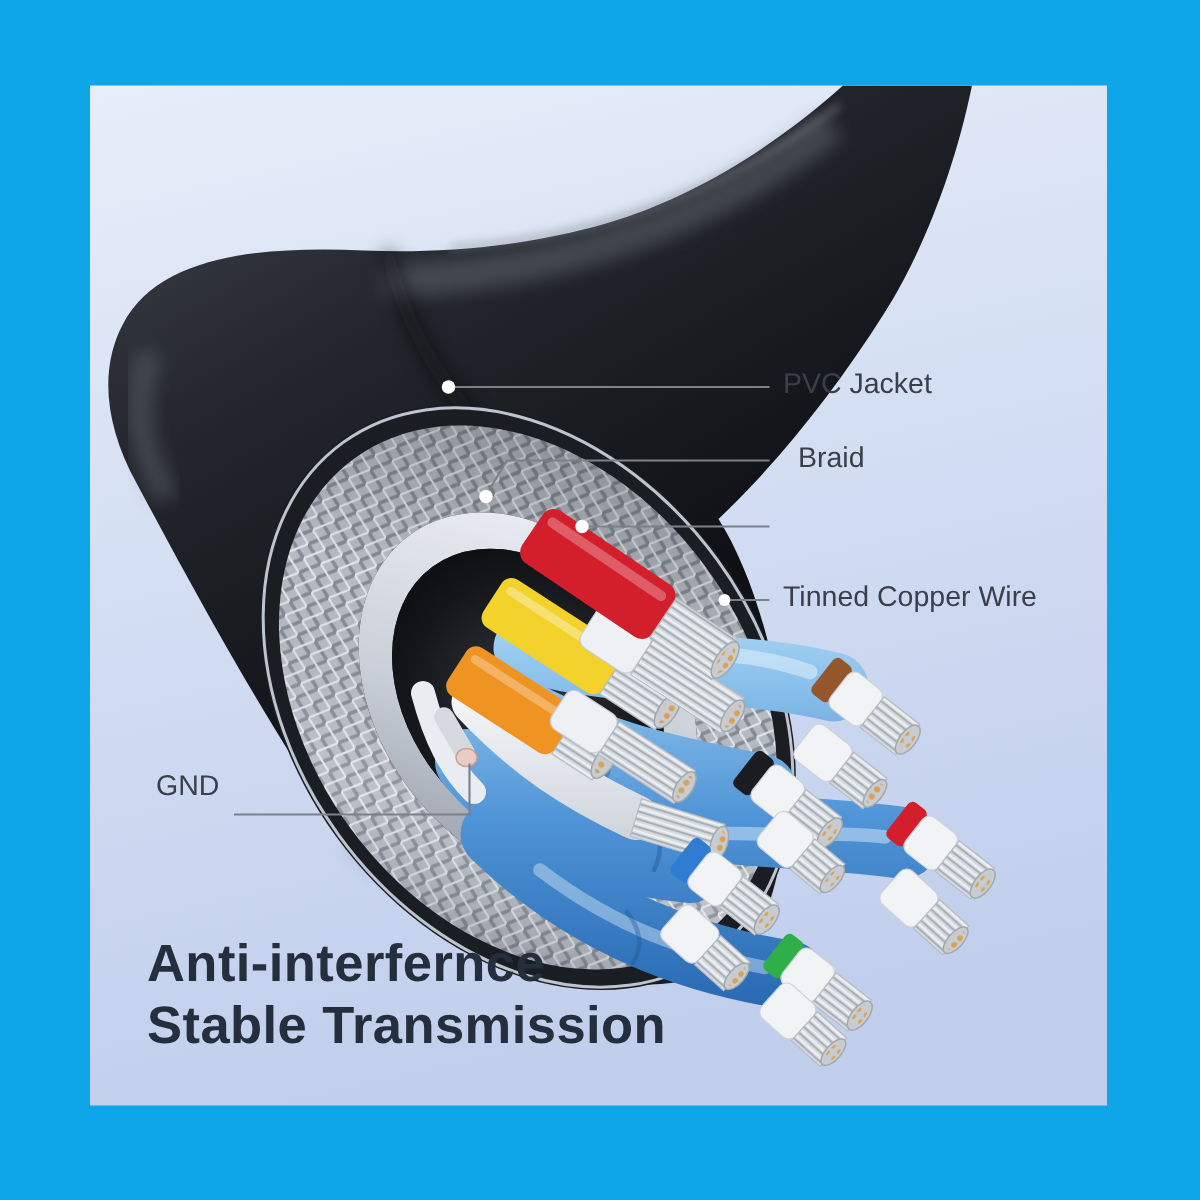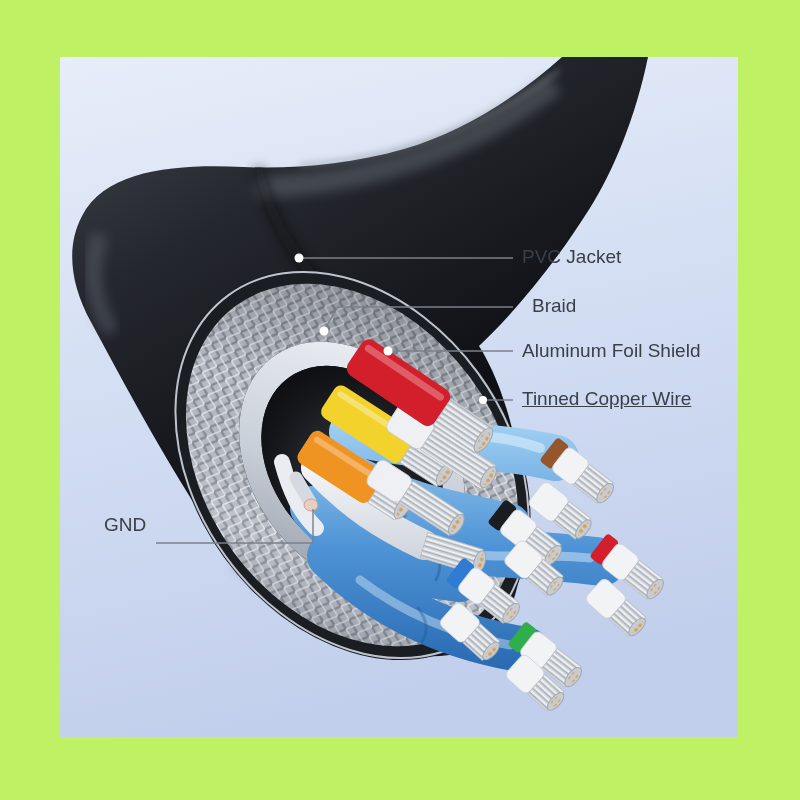--- a/index.html
+++ b/index.html
@@ -1,17 +1,17 @@
 <!DOCTYPE html>
 <html><head>
 <meta charset="utf-8">
 <style>
   html,body{margin:0;padding:0;}
   body{font-family:"Liberation Sans", sans-serif;}
-  .stage{position:relative;width:800px;height:800px;background:#bef264;overflow:hidden;}
+  .stage{position:relative;width:800px;height:800px;background:#0ea5e9;overflow:hidden;}
   .art{position:absolute;left:0;top:0;width:800px;height:800px;display:block;}
   .callout{position:absolute;font-size:19px;line-height:22px;color:#3a4049;white-space:nowrap;}
   .title{position:absolute;left:98px;top:622px;font-size:35px;line-height:41px;font-weight:bold;color:#242e3c;letter-spacing:0.3px;}
 </style>
 </head>
 <body>
 
 <div class="stage">
 
 <svg class="art" viewBox="0 0 800 800" xmlns="http://www.w3.org/2000/svg">
@@ -263,18 +263,21 @@
   <g fill="#ffffff">
     <circle cx="299" cy="258" r="4.5"></circle>
     <circle cx="324" cy="331" r="4.5"></circle>
     <circle cx="388" cy="351" r="4.5"></circle>
     <circle cx="483" cy="400" r="4"></circle>
   </g>
 </svg>
 
 <div class="callout" style="left:522px;top:246px;">PVC Jacket</div>
 <div class="callout" style="left:532px;top:295px;">Braid</div>
-<div class="callout" style="left:522px;top:340px;">Aluminum Foil Shield</div>
-<div class="callout" style="left:522px;top:388px;text-decoration:underline;">Tinned Copper Wire</div>
+<div class="callout" style="left:522px;top:388px;">Tinned Copper Wire</div>
 <div class="callout" style="left:104px;top:514px;">GND</div>
 
-
+<div class="title">
+  <div>Anti-interfernce</div>
+  <div>Stable Transmission</div>
 </div>
 
+</div>
+
 </body></html>

